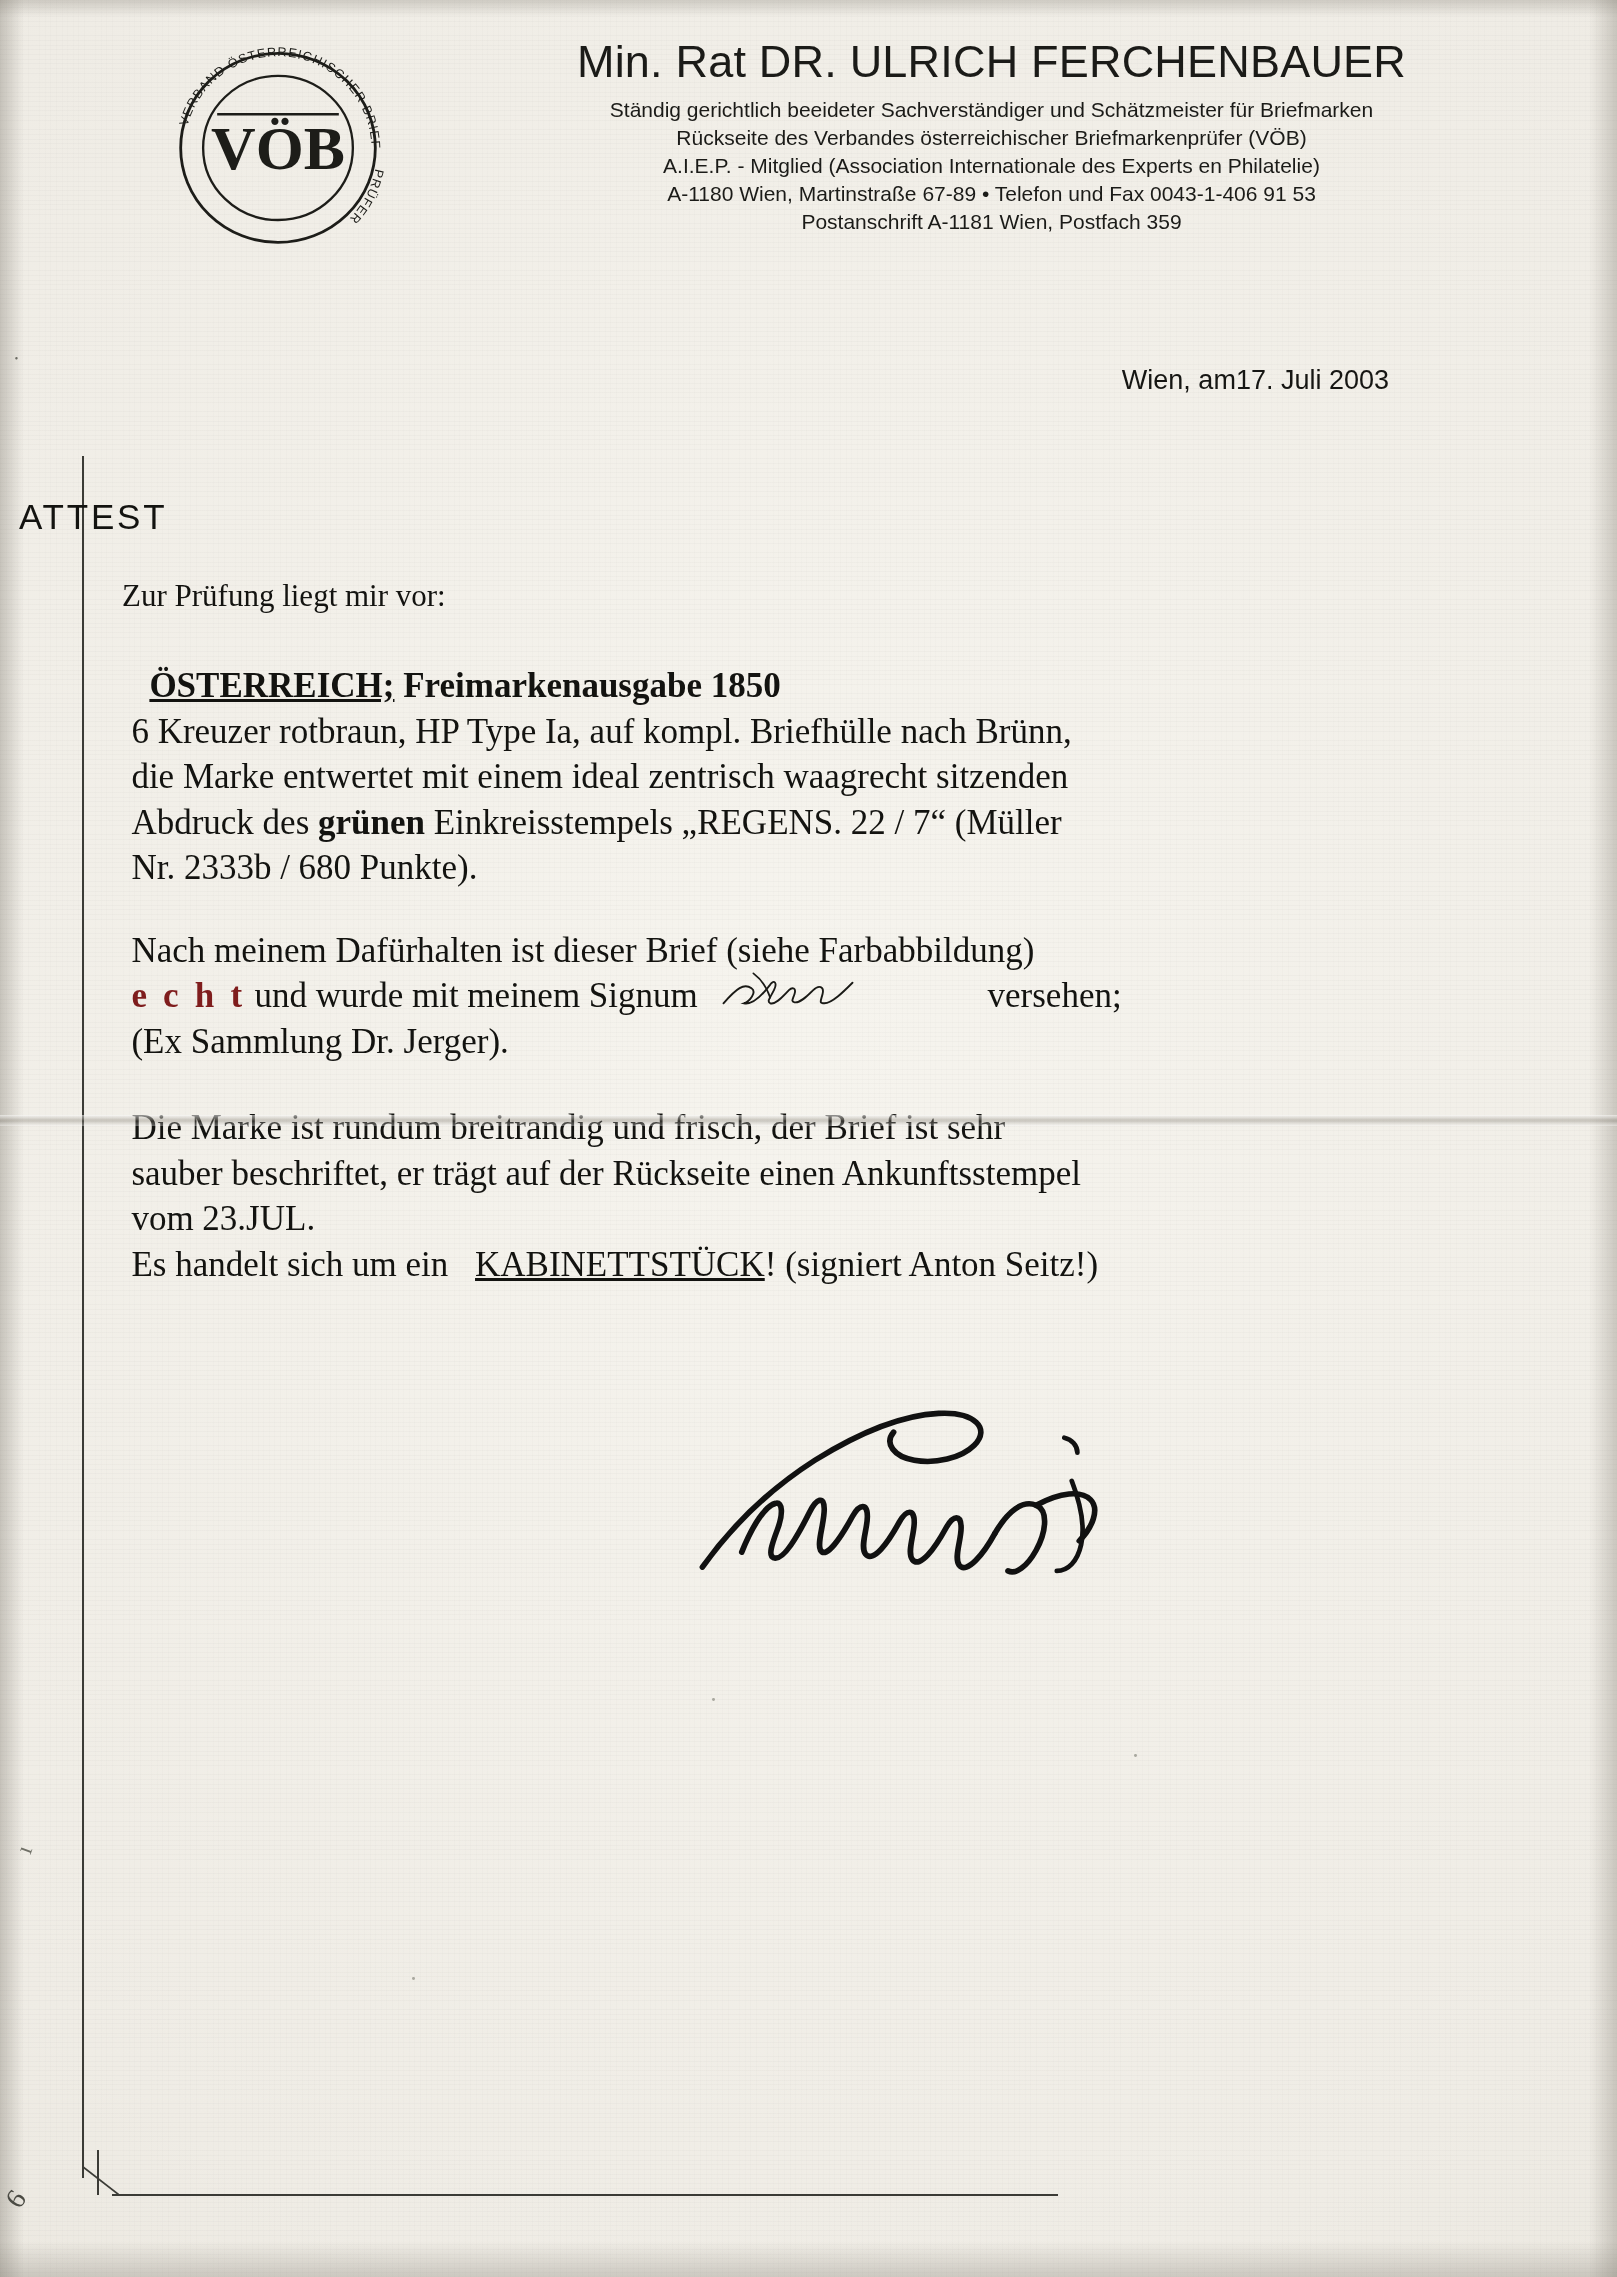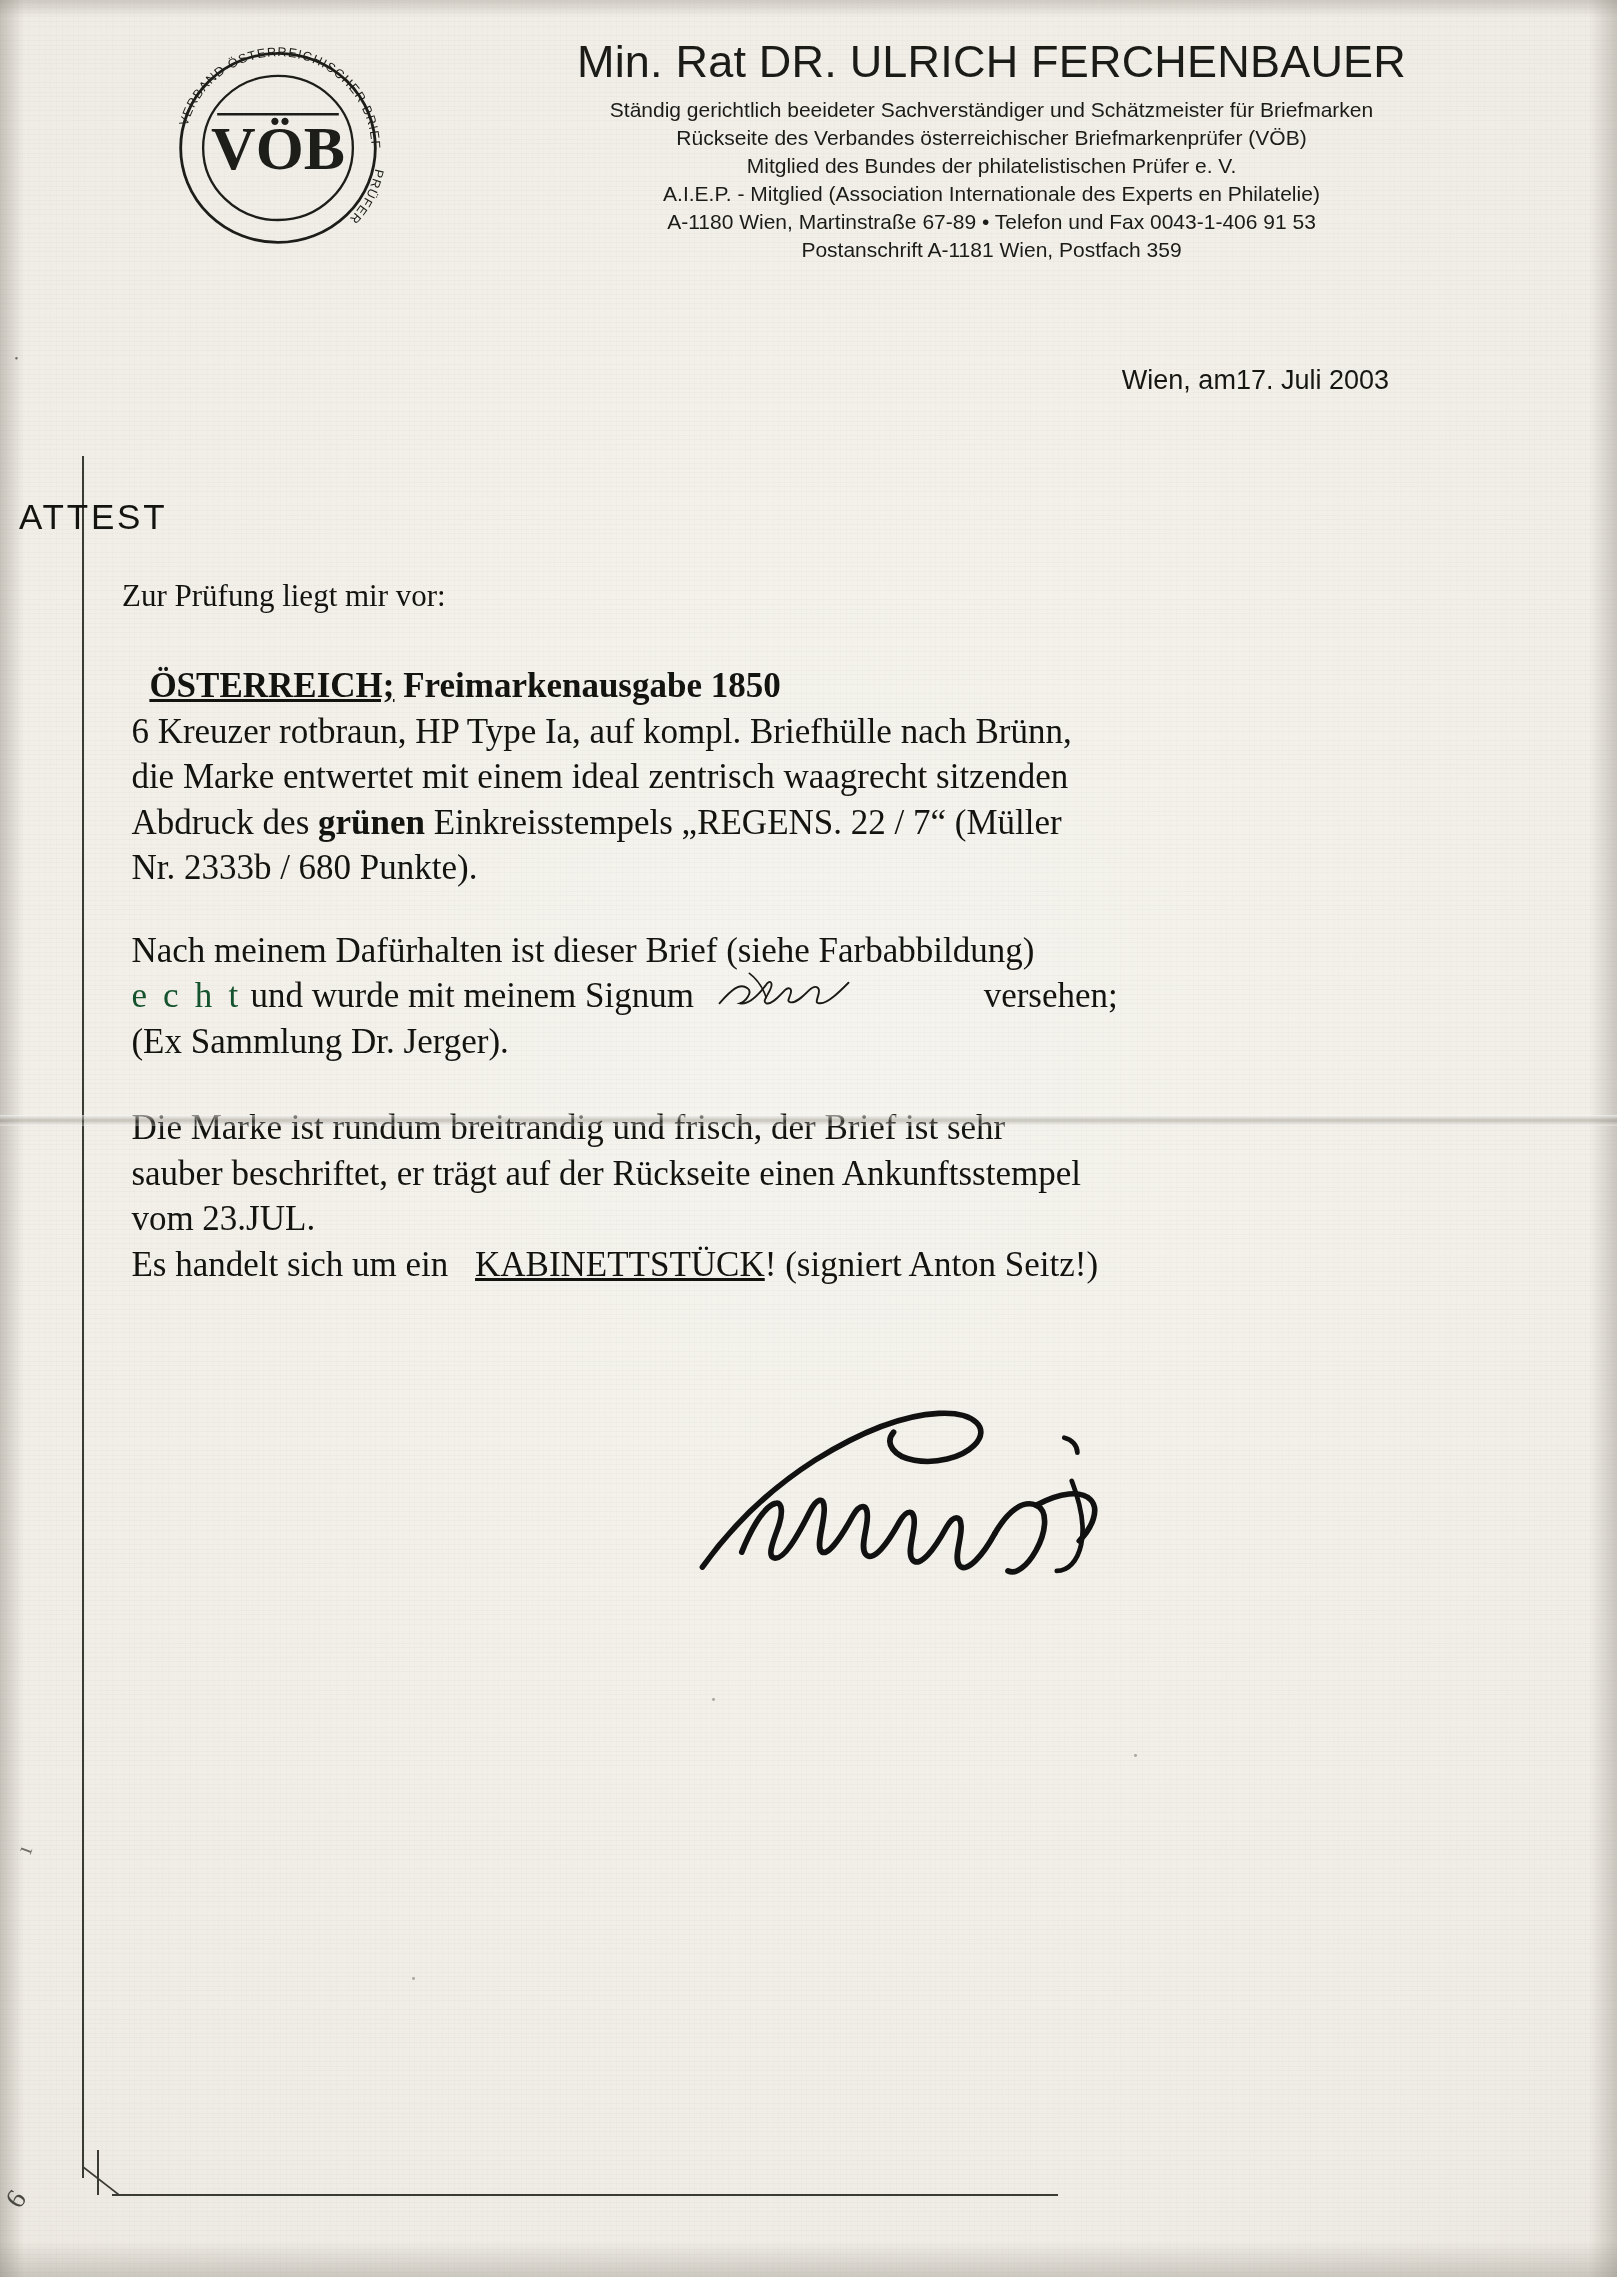--- a/index.html
+++ b/index.html
@@ -161,22 +161,22 @@
   }
   .para {
     font-size: 35px;
     line-height: 1.30;
     margin-left: 9.4px;
     margin-bottom: 41px;
   }
   .b { font-weight: bold; }
   .u { text-decoration: underline; margin-left: 18px; }
   .red-echt {
-    color: #14532d;
-    font-weight: normal;
+    color: #7f1d1d;
+    font-weight: bold;
     letter-spacing: 3.7px;
   }
   .sig-inline {
     display: inline-block;
     width: 281px;
     vertical-align: middle;
     position: relative;
     height: 36px;
   }
   .sig-inline svg {
@@ -256,21 +256,20 @@
         </text>
         <text x="125" y="132" text-anchor="middle" font-family="Liberation Serif, serif" font-weight="bold" font-size="66" fill="#1d1d19">VÖB</text>
         <line x1="60" y1="74" x2="190" y2="74" stroke="#1d1d19" stroke-width="2.5"></line>
       </svg>
     </div>
 
     <div class="header-text">
       <div class="header-name">Min. Rat DR. ULRICH FERCHENBAUER</div>
       <div class="header-line">Ständig gerichtlich beeideter Sachverständiger und Schätzmeister für Briefmarken</div>
       <div class="header-line">Rückseite des Verbandes österreichischer Briefmarkenprüfer (VÖB)</div>
-      <div class="header-line">Mitglied des Bundes der philatelistischen Prüfer e. V.</div>
       <div class="header-line">A.I.E.P. - Mitglied (Association Internationale des Experts en Philatelie)</div>
       <div class="header-line">A-1180 Wien, Martinstraße 67-89 • Telefon und Fax 0043-1-406 91 53</div>
       <div class="header-line">Postanschrift A-1181 Wien, Postfach 359</div>
     </div>
   </div>
 
   <div class="date-row">
     <span class="wien">Wien, am</span><span>17. Juli 2003</span>
   </div>
 

